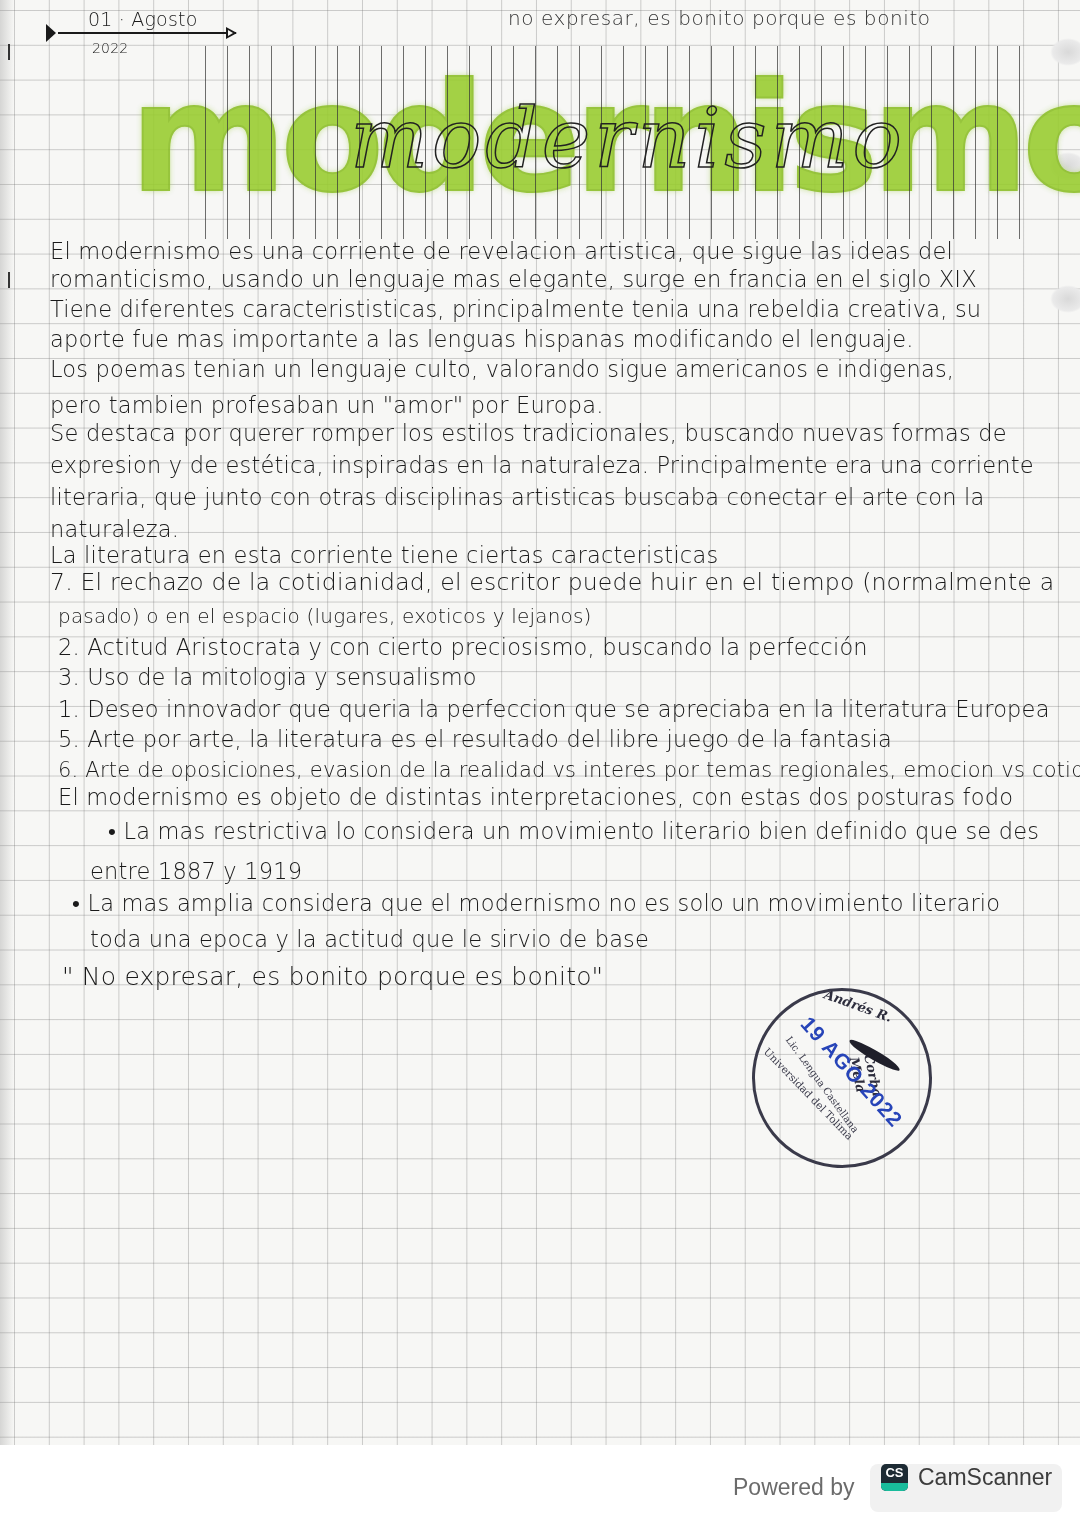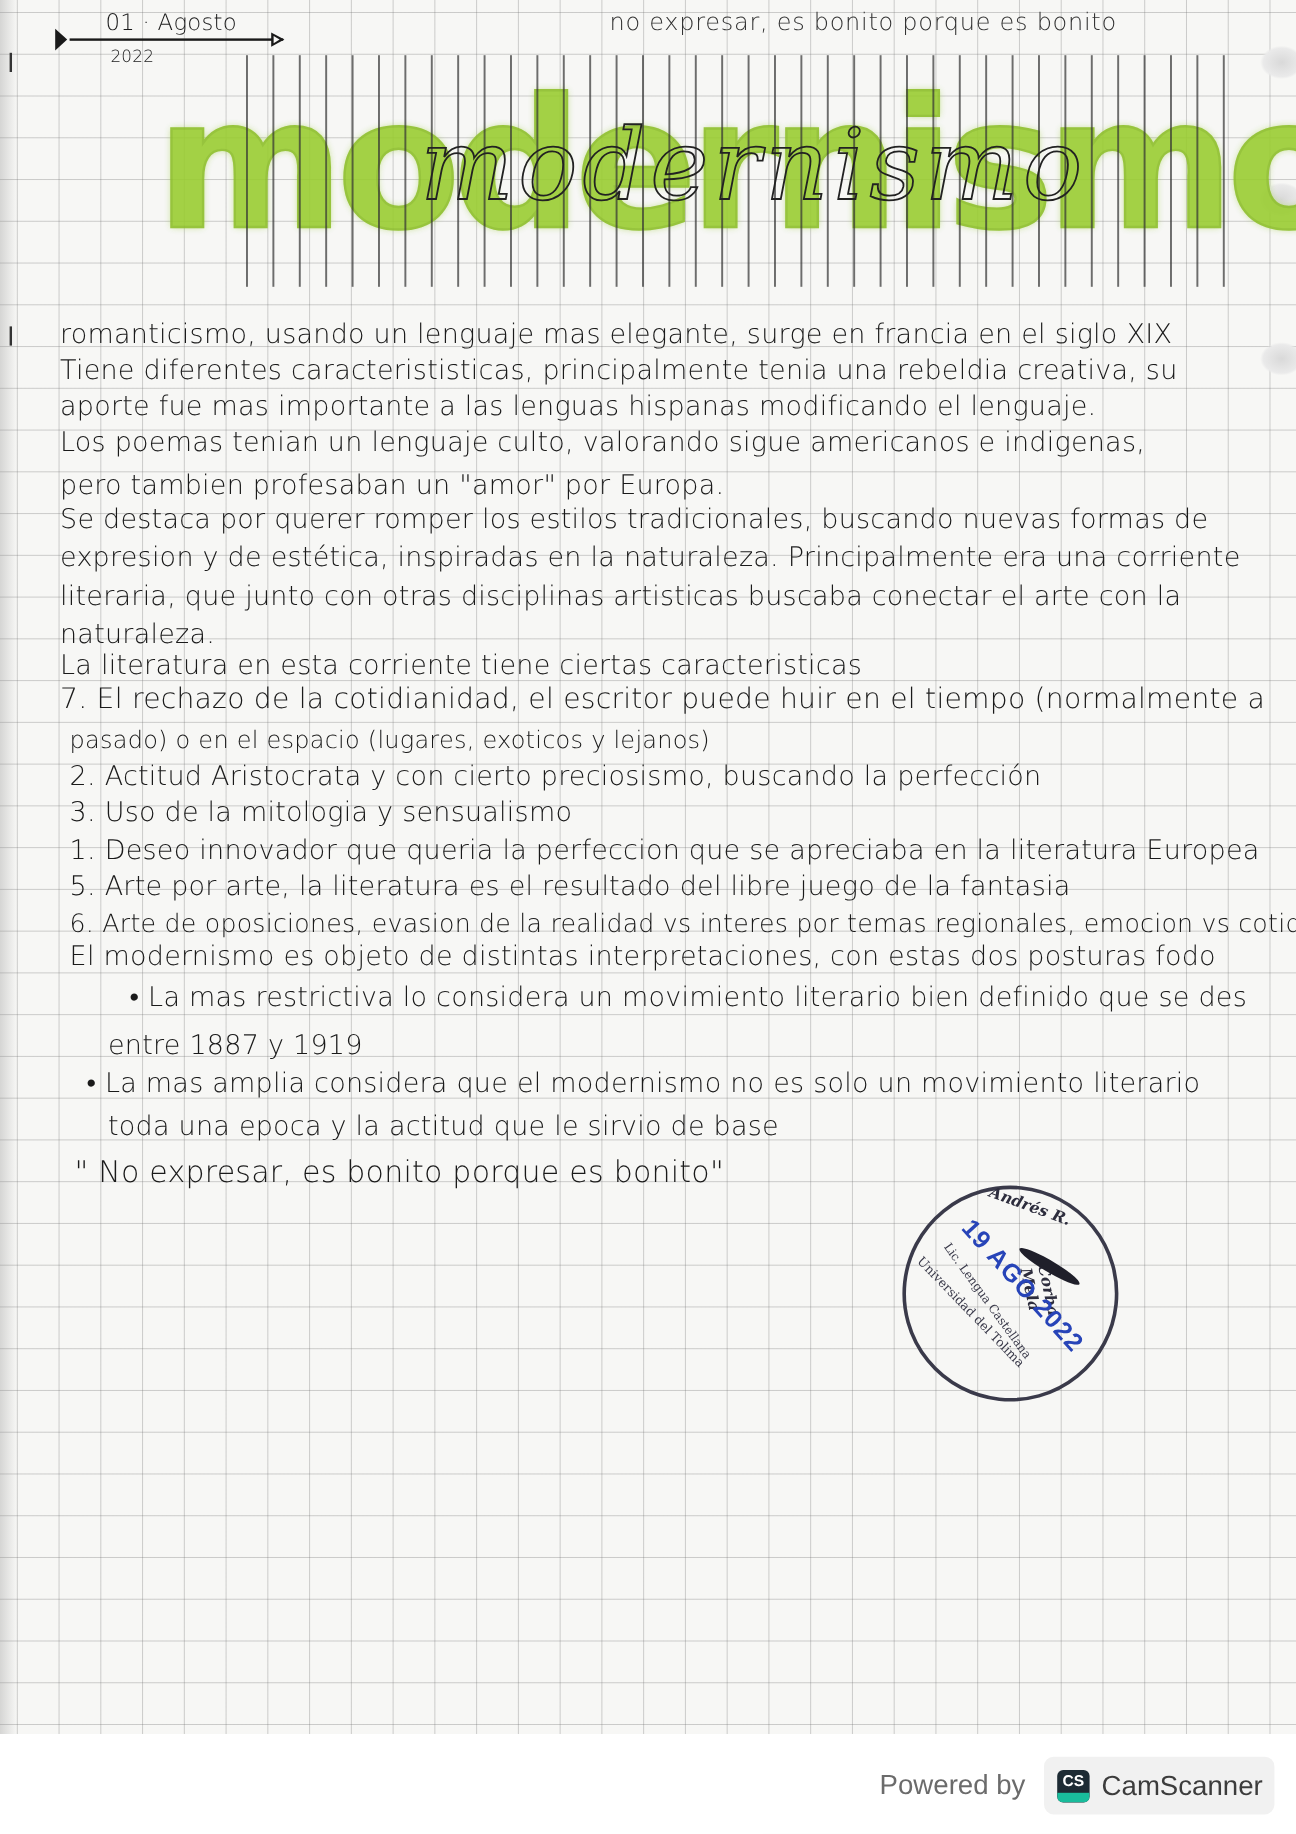--- a/index.html
+++ b/index.html
@@ -102,21 +102,21 @@
       position: absolute; left: 88px; top: 56px; width: 58px; height: 10px;
       background: #1f1f2a; border-radius: 50% 90% 50% 90%; transform: rotate(22deg);
     }
 
     
     .footer { position: absolute; left: 0; top: 1445px; width: 1080px; height: 83px; background: #ffffff; }
     .powered-by { position: absolute; left: 733px; top: 1474px; font-family: "Liberation Sans", sans-serif; font-size: 23px; color: #6b6b6b; }
     .cs-badge {
       position: absolute; left: 870px; top: 1464px; width: 192px; height: 48px;
       background: #f1f1f1; border-radius: 8px;
-      display: flex; align-items: center; padding-left: 11px;
+      display: flex; padding-left: 11px;
     }
     .cs-logo {
       width: 27px; height: 27px; border-radius: 5px; background: #1d2b34;
       position: relative; overflow: hidden; display: flex; align-items: flex-start; justify-content: center;
       font-family: "Liberation Sans", sans-serif; font-weight: 700; font-size: 13px; color: #ffffff; line-height: 18px;
     }
     .cs-logo::after { content: ""; position: absolute; left: 0; bottom: 0; width: 100%; height: 8px; background: #19bc9c; }
     .cs-name { margin-left: 10px; font-family: "Liberation Sans", sans-serif; font-size: 23px; color: #3c3c3c; font-weight: 500; }
   </style>
 </head>
@@ -140,20 +140,21 @@
   <div class="hw subtitle-top">no expresar, es bonito porque es bonito</div>
 
   <div class="title-bubble">
     <span class="title-bubble-text">modernismo</span>
   </div>
   <div class="title-box"></div>
   <div class="title-script">
     <span class="title-script-text">modernismo</span>
   </div>
 
+  <div class="hw body-line" style="top:238px;">El modernismo es una corriente de revelacion artistica, que sigue las ideas del</div>
   <div class="hw body-line" style="top:266px;">romanticismo, usando un lenguaje mas elegante, surge en francia en el siglo XIX</div>
   <div class="hw body-line" style="top:296px;">Tiene diferentes caracterististicas, principalmente tenia una rebeldia creativa, su</div>
   <div class="hw body-line" style="top:326px;">aporte fue mas importante a las lenguas hispanas modificando el lenguaje.</div>
   <div class="hw body-line" style="top:356px;">Los poemas tenian un lenguaje culto, valorando sigue americanos e indigenas,</div>
   <div class="hw body-line" style="top:392px;">pero tambien profesaban un "amor" por Europa.</div>
   <div class="hw body-line" style="top:420px;">Se destaca por querer romper los estilos tradicionales, buscando nuevas formas de</div>
   <div class="hw body-line" style="top:452px;">expresion y de estética, inspiradas en la naturaleza. Principalmente era una corriente</div>
   <div class="hw body-line" style="top:484px;">literaria, que junto con otras disciplinas artisticas buscaba conectar el arte con la</div>
   <div class="hw body-line" style="top:516px;">naturaleza.</div>
 

